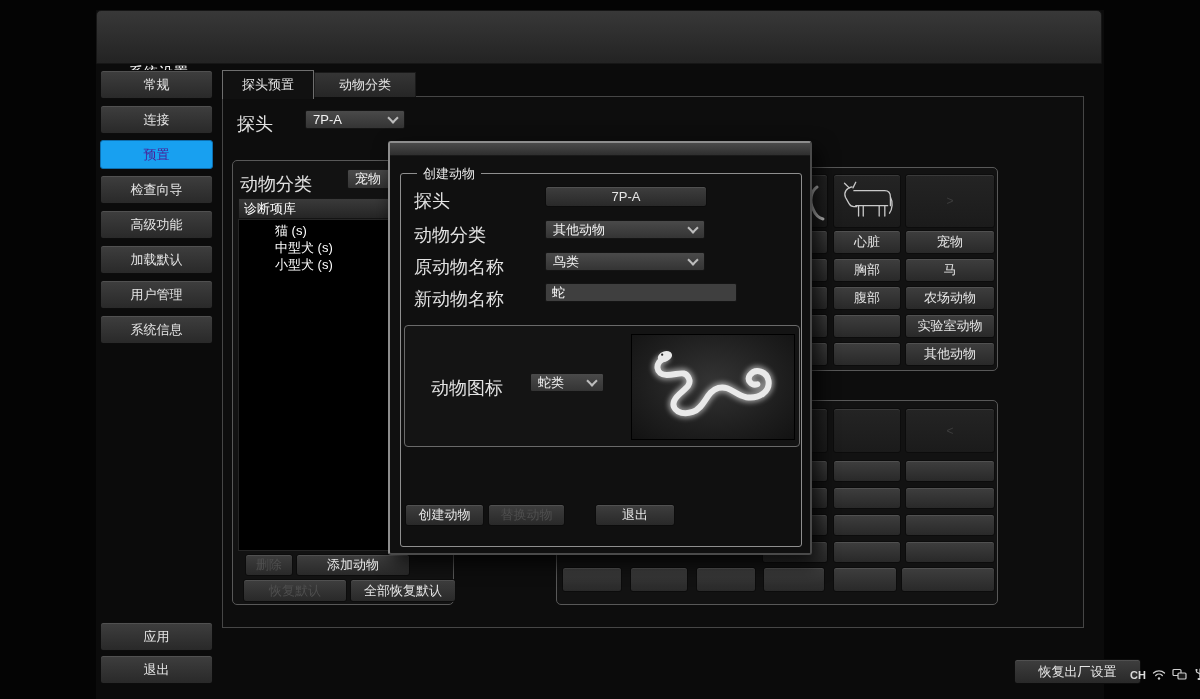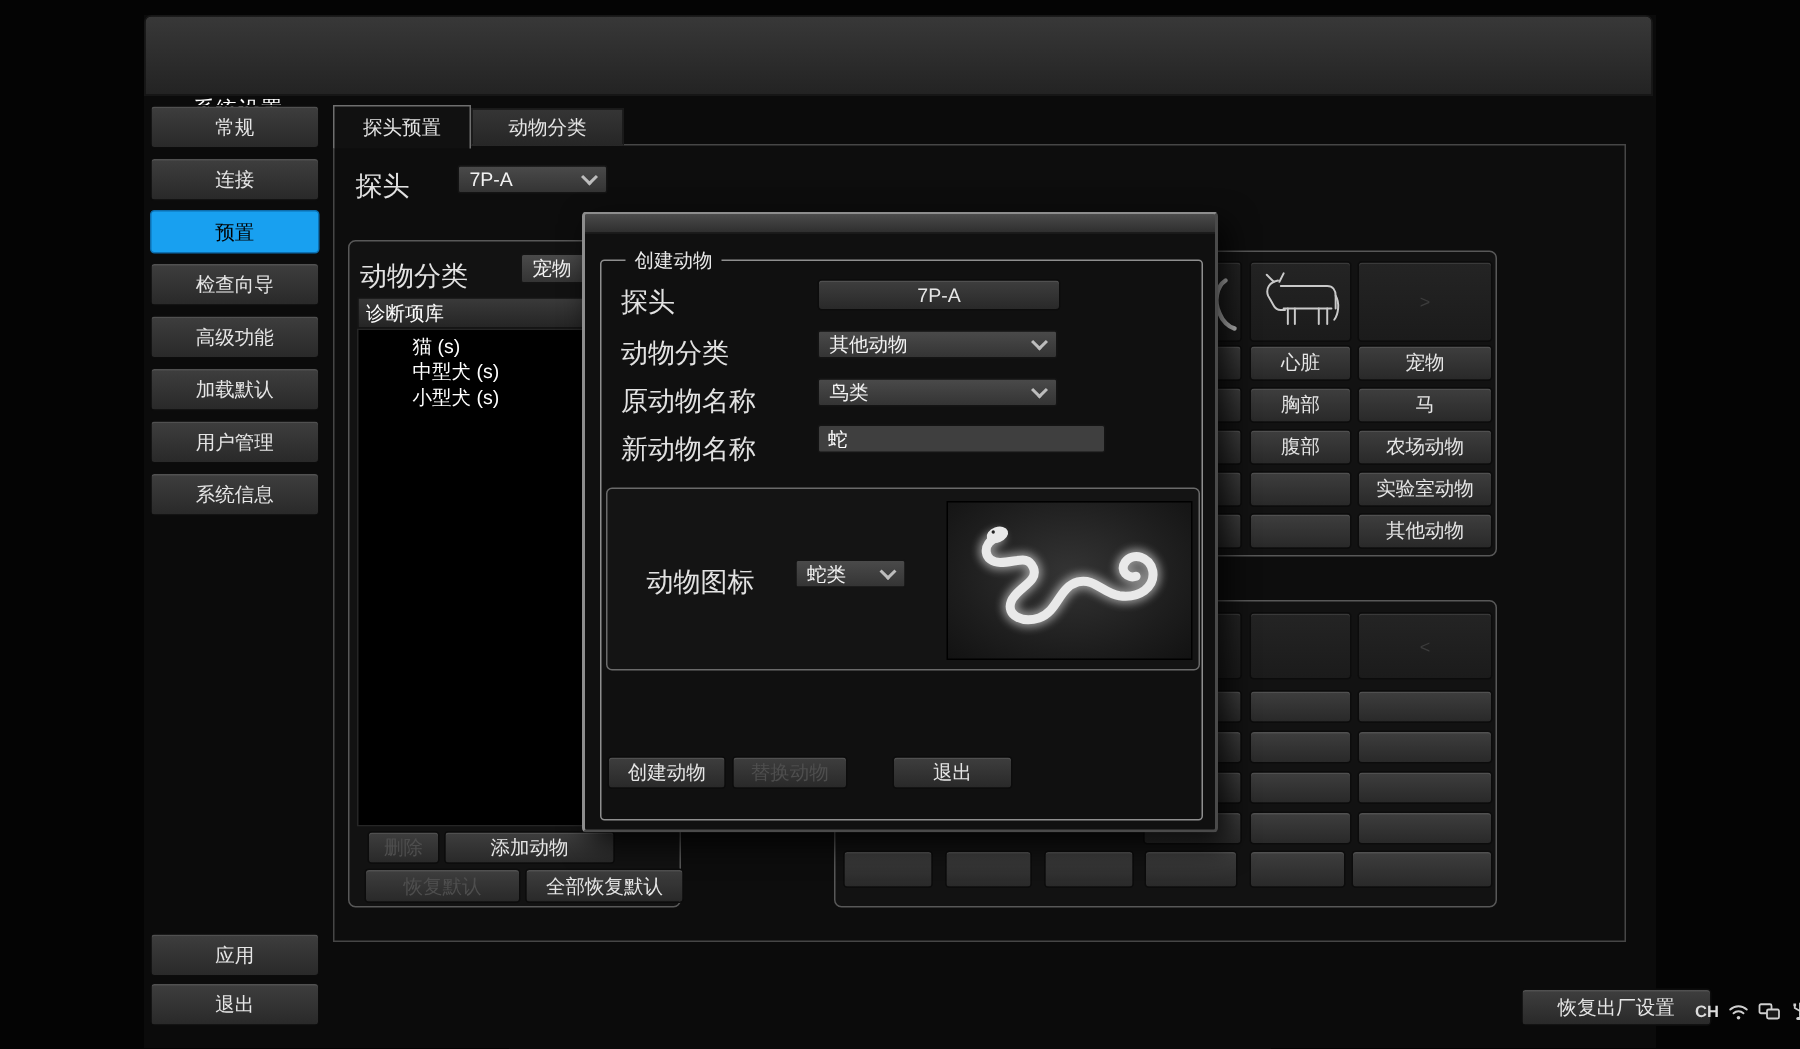--- a/index.html
+++ b/index.html
@@ -14,21 +14,21 @@
   .titlebar-text{left:32px;top:50%;transform:translateY(-50%);font-size:14px;color:#ffffff;letter-spacing:1px;margin-top:36px;}
 
   
   .btn{display:flex;align-items:center;justify-content:center;font-size:13px;color:#e6e6e6;
        background:linear-gradient(#3e3e3e,#292929);border:1px solid #0c0c0c;border-radius:3px;
        box-shadow:inset 0 1px 0 rgba(255,255,255,.10);cursor:pointer;}
   .btn.disabled{color:#4e4e4e;}
   .btn.icon-btn{background:linear-gradient(#242424,#1b1b1b);}
   .btn.ghost{color:#3c3c3c;font-size:12px;}
   .side-btn{left:100px;width:113px;height:29px;}
-  .side-btn.active{background:#18a0f0;border-color:#0d6fb0;box-shadow:none;color:#000000;}
+  .side-btn.active{background:#18a0f0;border-color:#0d6fb0;box-shadow:none;color:#4c1d95;}
 
   
   .tab{display:flex;align-items:center;justify-content:center;font-size:13px;}
   .tab-active{left:222px;top:70px;width:92px;height:29px;background:#111111;
               border:1px solid #6f6f6f;border-bottom:none;z-index:3;}
   .tab-inactive{left:314px;top:72px;width:102px;height:25px;background:linear-gradient(#353535,#262626);
                 border:1px solid #1a1a1a;border-bottom:none;z-index:1;}
 
   .content-box{left:222px;top:96px;width:862px;height:532px;border:1px solid #464646;background:#0d0d0d;z-index:1;}
 

